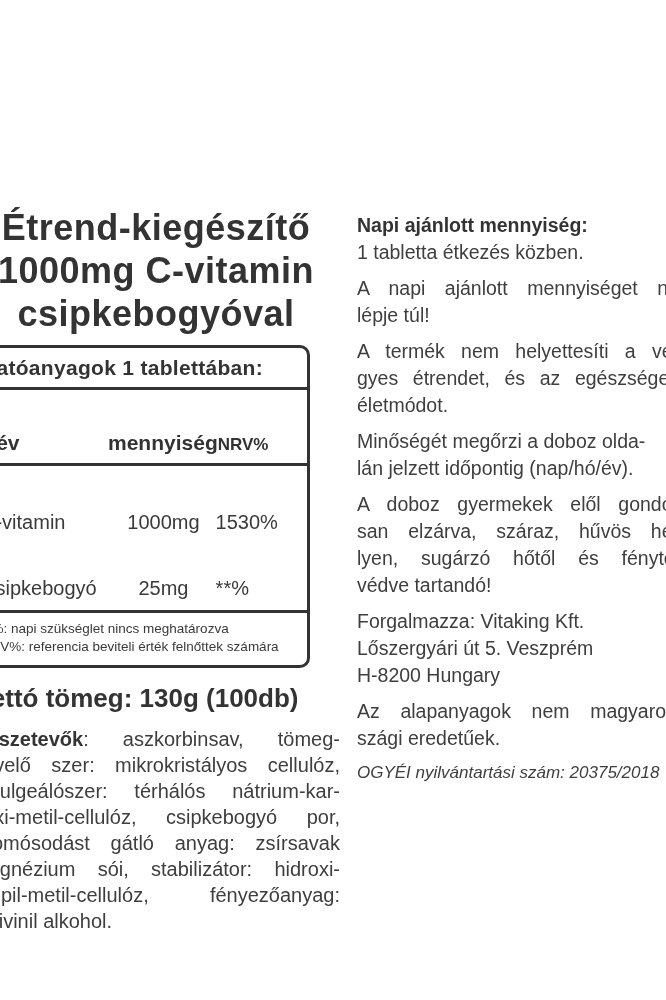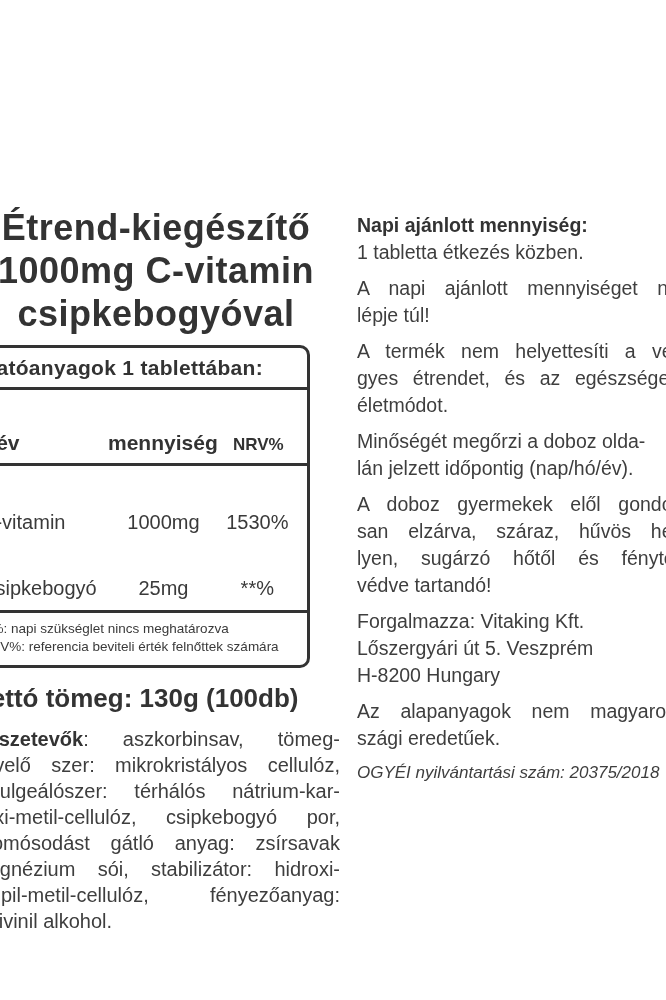--- a/index.html
+++ b/index.html
@@ -8,21 +8,21 @@
     background:#fff; font-family:"Liberation Sans", sans-serif; color:#3e3e3e;
   }
   
   .col-left { position:absolute; left:-28px; top:206px; width:368px; }
   .title { font-size:36px; line-height:43px; font-weight:bold; text-align:center; color:#333; letter-spacing:0.5px; }
   .tbl { margin-top:10px; width:338px; border:3px solid #333; border-radius:10px; box-sizing:border-box; color:#3a3a3a; }
   .tbl-caption { font-size:21px; font-weight:bold; color:#333; padding:8px 8px 7px 6px; border-bottom:3px solid #333; letter-spacing:0.3px; }
   .tbl-head { display:flex; align-items:baseline; padding:8px 8px 8px 6px; border-bottom:3px solid #333; font-weight:bold; color:#333; font-size:21px; }
   .c-name { flex:1.25; text-align:left; }
   .c-qty  { flex:1;    text-align:center;margin-top:32px; }
-  .c-nrv  { flex:0.8;  text-align:center;margin-top:37px; }
+  .c-nrv  { flex:0.8;  text-align:left;margin-top:37px; }
   .tbl-head .c-nrv { font-size:17px; }
   .tbl-body { border-bottom:3px solid #333; padding:5px 0 7px; }
   .tbl-row { display:flex; align-items:baseline; padding:3px 8px 3px 6px; font-size:20px; }
   .tbl-foot { padding:7px 8px 9px 6px; font-size:13.5px; line-height:18px; }
   .netto { margin-top:15px; font-size:26px; font-weight:bold; color:#333; white-space:nowrap; }
   .ingredients { margin-top:12px; font-size:20px; line-height:26px; }
   .bold { font-weight:bold; color:#333; }
   
   .jline { text-align:justify; text-align-last:justify; }
   

